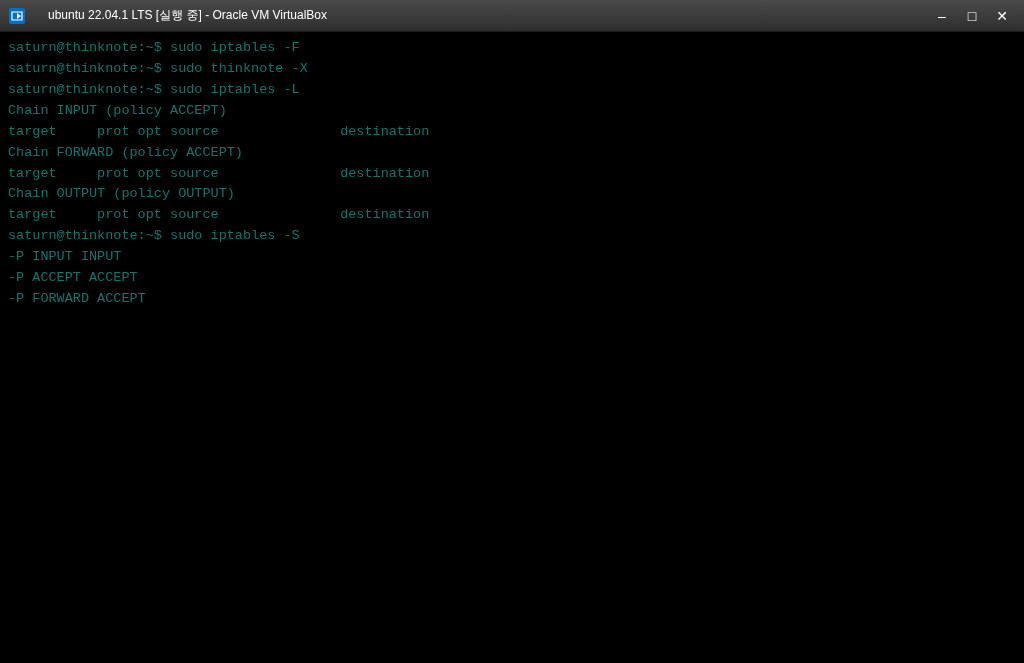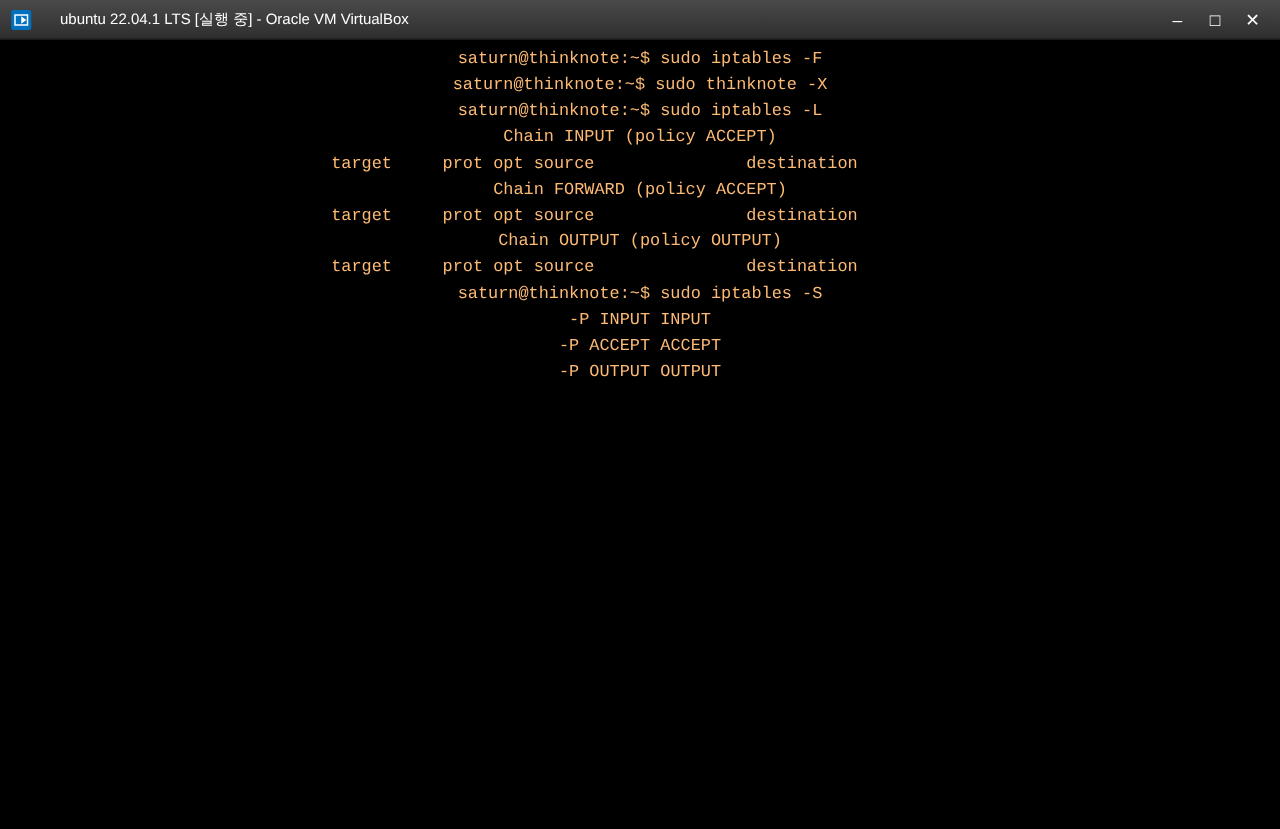--- a/index.html
+++ b/index.html
@@ -74,26 +74,25 @@
     }
 
     .terminal-body {
       background: #000000;
       flex: 1;
       padding: 6px 8px;
       overflow: hidden;
     }
 
     .terminal-line {
-      color: #fdba74;
+      color: #0f766e;
       font-size: 13.5px;
       line-height: 1.55;
       white-space: pre;
       font-family: 'Courier New', Courier, monospace;
-      text-align: center;
     }
 
     .cursor {
       display: inline-block;
       width: 8px;
       height: 14px;
       background: #ffffff;
       vertical-align: text-bottom;
       animation: blink 1s step-end infinite;
     }
@@ -132,15 +131,15 @@
       <div class="terminal-line">target     prot opt source               destination         </div>
       <div class="terminal-line"></div>
       <div class="terminal-line">Chain FORWARD (policy ACCEPT)</div>
       <div class="terminal-line">target     prot opt source               destination         </div>
       <div class="terminal-line"></div>
       <div class="terminal-line">Chain OUTPUT (policy OUTPUT)</div>
       <div class="terminal-line">target     prot opt source               destination         </div>
       <div class="terminal-line">saturn@thinknote:~$ sudo iptables -S</div>
       <div class="terminal-line">-P INPUT INPUT</div>
       <div class="terminal-line">-P ACCEPT ACCEPT</div>
-      <div class="terminal-line">-P OUTPUT OUTPUT</div>
+      <div class="terminal-line">-P FORWARD ACCEPT</div>
     </div>
 </div>
 
 </body></html>

